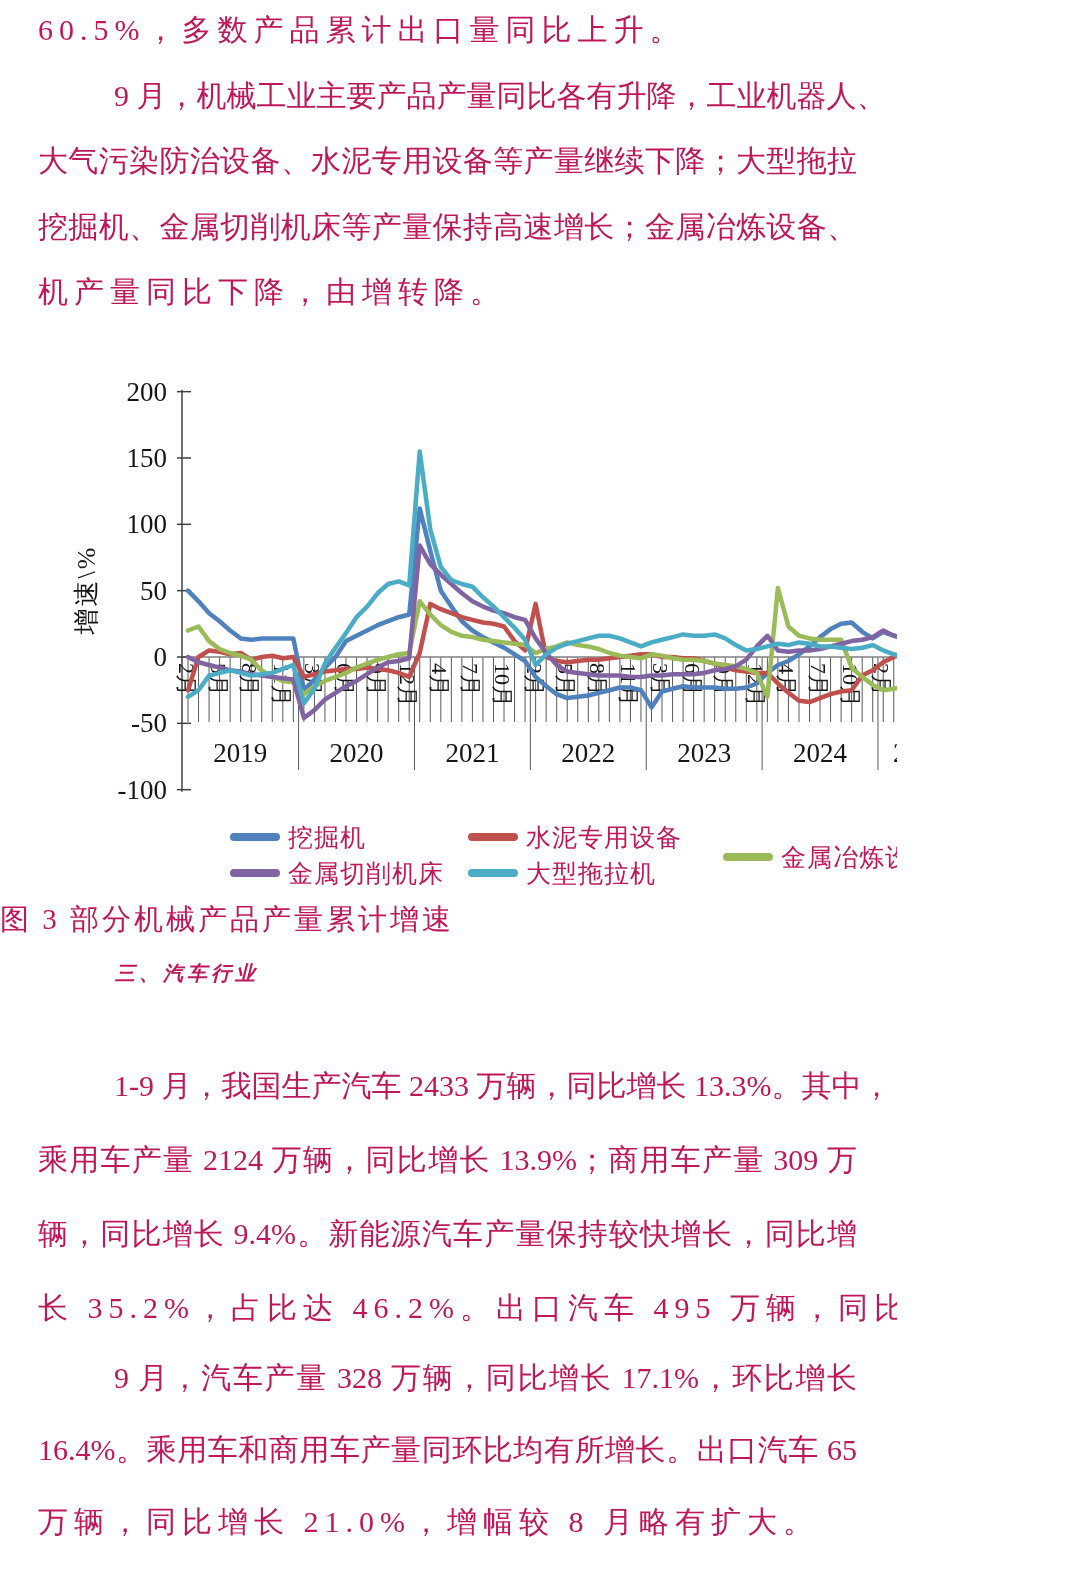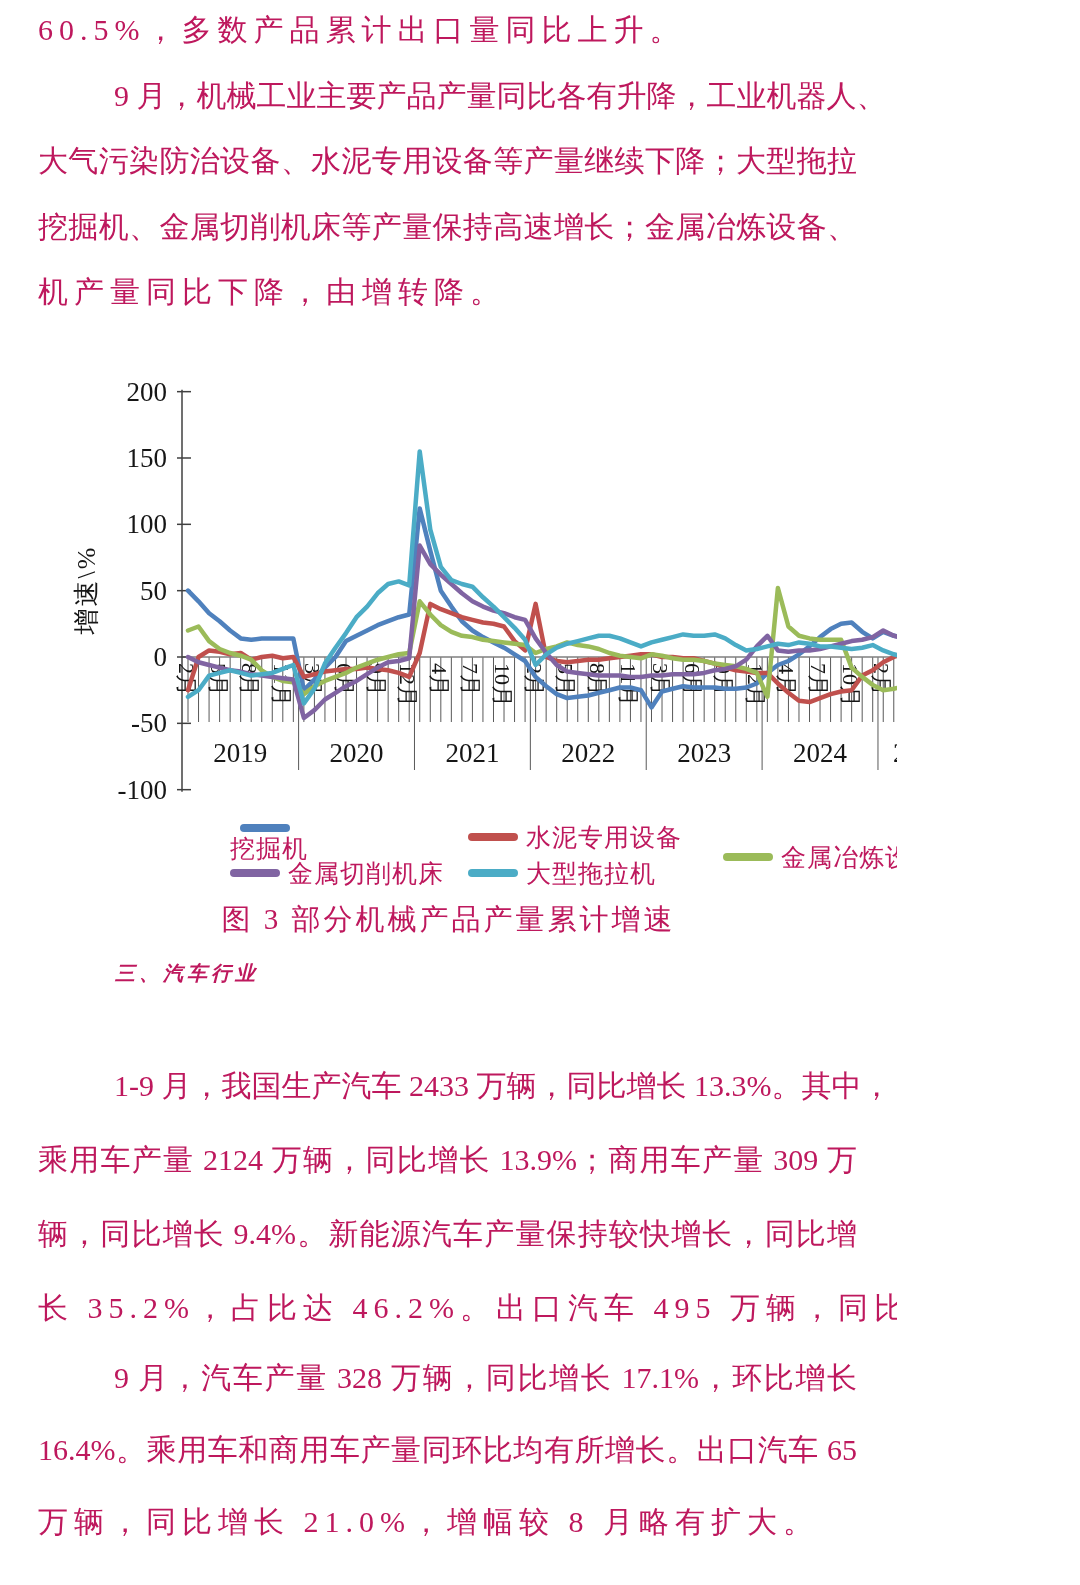--- a/index.html
+++ b/index.html
@@ -13,21 +13,21 @@
   #intro .tline{line-height:65.5px;}
   #para1{top:1049px;}
   #para1 .tline{line-height:74px;}
   #para2{top:1342px;}
   #para2 .tline{line-height:72px;}
   .heading{position:absolute;left:115px;top:960px;font-size:20px;font-weight:bold;letter-spacing:4px;font-style:italic;}
   #chart-svg{position:absolute;left:60px;top:370px;}
   .legend-item{position:absolute;display:flex;align-items:center;height:26px;}
   .legend-swatch{width:50px;height:8px;border-radius:4px;margin-right:8px;flex:none;}
   .legend-label{font-size:25px;letter-spacing:1px;white-space:nowrap;}
-  .caption{position:absolute;left:0;right:0;top:900px;text-align:center;font-size:29px;letter-spacing:3px;}
+  .caption{position:absolute;left:0;right:0;top:900px;font-size:29px;letter-spacing:3px;}
 </style>
 </head>
 <body>
 
 <div class="sheet">
 
   <div id="intro" class="textblock">
       <div class="tline end">60.5%，多数产品累计出口量同比上升。</div>
       <div class="tline ind">9 月，机械工业主要产品产量同比各有升降，工业机器人、</div>
       <div class="tline">大气污染防治设备、水泥专用设备等产量继续下降；大型拖拉</div>
@@ -167,21 +167,21 @@
       <text transform="translate(845.846 293) rotate(90)" font-size="22" fill="#161616" font-family="&quot;Liberation Serif&quot;,serif">5月</text>
       <text transform="translate(877.4480000000001 293) rotate(90)" font-size="22" fill="#161616" font-family="&quot;Liberation Serif&quot;,serif">8月</text>
       <polyline points="128.0,220.7 138.5,231.3 149.1,243.2 159.6,251.2 170.1,260.5 180.7,268.4 191.2,269.8 201.7,268.4 212.3,268.4 222.8,268.4 233.3,268.4 243.9,320.2 254.4,309.6 264.9,297.6 275.5,287.0 286.0,271.1 296.5,265.8 307.1,260.5 317.6,255.2 328.1,251.2 338.7,247.2 349.2,244.5 359.7,138.4 370.3,180.9 380.8,220.7 391.4,236.6 401.9,251.2 412.4,260.5 423.0,267.1 433.5,272.4 444.0,277.7 454.6,284.3 465.1,291.0 475.6,306.9 486.2,316.2 496.7,324.1 507.2,328.1 517.8,326.8 528.3,325.5 538.8,322.8 549.4,320.2 559.9,317.5 570.4,317.5 581.0,320.2 591.5,337.4 602.0,321.5 612.6,318.8 623.1,316.2 633.6,317.5 644.2,317.5 654.7,317.5 665.2,318.8 675.8,318.8 686.3,317.5 696.8,313.5 707.4,302.9 717.9,295.0 728.4,291.0 739.0,284.3 749.5,276.4 760.0,267.1 770.6,259.1 781.1,253.8 791.6,252.5 802.2,261.8 812.7,268.4 823.2,261.8 833.8,265.8 844.3,267.1 854.8,268.4 865.4,269.8 875.9,269.8 886.4,268.4 897.0,267.1" fill="none" stroke="#4F81BD" stroke-width="4.5" stroke-linejoin="round" stroke-linecap="round"></polyline>
       <polyline points="128.0,320.2 138.5,287.0 149.1,280.4 159.6,281.7 170.1,284.3 180.7,283.0 191.2,289.7 201.7,287.0 212.3,285.7 222.8,288.3 233.3,287.0 243.9,306.9 254.4,304.2 264.9,301.6 275.5,300.3 286.0,298.9 296.5,298.9 307.1,297.6 317.6,298.9 328.1,300.3 338.7,302.9 349.2,306.9 359.7,283.0 370.3,233.9 380.8,239.2 391.4,243.2 401.9,247.2 412.4,249.9 423.0,252.5 433.5,253.8 444.0,256.5 454.6,271.1 465.1,280.4 475.6,233.9 486.2,287.0 496.7,291.0 507.2,292.3 517.8,291.0 528.3,289.7 538.8,289.7 549.4,288.3 559.9,287.0 570.4,285.7 581.0,284.3 591.5,284.3 602.0,287.0 612.6,287.0 623.1,288.3 633.6,288.3 644.2,291.0 654.7,293.6 665.2,297.6 675.8,300.3 686.3,301.6 696.8,302.9 707.4,302.9 717.9,313.5 728.4,322.8 739.0,330.8 749.5,332.1 760.0,328.1 770.6,324.1 781.1,321.5 791.6,320.2 802.2,305.6 812.7,300.3 823.2,292.3 833.8,287.0 844.3,283.0 854.8,279.0 865.4,284.3 875.9,281.7 886.4,289.7 897.0,292.3" fill="none" stroke="#C0504D" stroke-width="4.5" stroke-linejoin="round" stroke-linecap="round"></polyline>
       <polyline points="128.0,260.5 138.5,256.5 149.1,271.1 159.6,279.0 170.1,283.0 180.7,285.7 191.2,289.7 201.7,300.3 212.3,306.9 222.8,310.9 233.3,312.2 243.9,324.1 254.4,316.2 264.9,310.9 275.5,306.9 286.0,302.9 296.5,297.6 307.1,293.6 317.6,289.7 328.1,287.0 338.7,284.3 349.2,283.0 359.7,231.3 370.3,244.5 380.8,255.2 391.4,261.8 401.9,265.8 412.4,267.1 423.0,269.8 433.5,271.1 444.0,272.4 454.6,273.7 465.1,275.1 475.6,283.0 486.2,279.0 496.7,276.4 507.2,272.4 517.8,275.1 528.3,276.4 538.8,279.0 549.4,283.0 559.9,285.7 570.4,287.0 581.0,288.3 591.5,284.3 602.0,285.7 612.6,288.3 623.1,289.7 633.6,289.7 644.2,291.0 654.7,293.6 665.2,295.0 675.8,296.3 686.3,298.9 696.8,302.9 707.4,326.8 717.9,218.0 728.4,256.5 739.0,265.8 749.5,268.4 760.0,269.8 770.6,269.8 781.1,269.8 791.6,297.6 802.2,306.9 812.7,314.9 823.2,320.2 833.8,318.8 844.3,316.2 854.8,313.5 865.4,309.6 875.9,309.6 886.4,308.2 897.0,306.9" fill="none" stroke="#9BBB59" stroke-width="4.5" stroke-linejoin="round" stroke-linecap="round"></polyline>
       <polyline points="128.0,287.0 138.5,292.3 149.1,295.0 159.6,297.6 170.1,300.3 180.7,301.6 191.2,304.2 201.7,305.6 212.3,306.9 222.8,308.2 233.3,309.6 243.9,348.0 254.4,340.1 264.9,329.5 275.5,322.8 286.0,316.2 296.5,310.9 307.1,304.2 317.6,297.6 328.1,292.3 338.7,291.0 349.2,288.3 359.7,175.6 370.3,194.1 380.8,204.7 391.4,214.0 401.9,223.3 412.4,231.3 423.0,236.6 433.5,240.6 444.0,243.2 454.6,247.2 465.1,249.9 475.6,268.4 486.2,283.0 496.7,295.0 507.2,301.6 517.8,302.9 528.3,304.2 538.8,305.6 549.4,305.6 559.9,305.6 570.4,306.9 581.0,306.9 591.5,305.6 602.0,305.6 612.6,304.2 623.1,304.2 633.6,304.2 644.2,302.9 654.7,300.3 665.2,298.9 675.8,296.3 686.3,289.7 696.8,276.4 707.4,265.8 717.9,280.4 728.4,281.7 739.0,280.4 749.5,280.4 760.0,279.0 770.6,276.4 781.1,273.7 791.6,271.1 802.2,269.8 812.7,267.1 823.2,260.5 833.8,265.8 844.3,268.4 854.8,269.8 865.4,269.8 875.9,268.4 886.4,267.1 897.0,267.1" fill="none" stroke="#8064A2" stroke-width="4.5" stroke-linejoin="round" stroke-linecap="round"></polyline>
       <polyline points="128.0,326.8 138.5,320.2 149.1,305.6 159.6,302.9 170.1,300.3 180.7,302.9 191.2,305.6 201.7,304.2 212.3,302.9 222.8,298.9 233.3,295.0 243.9,333.4 254.4,318.8 264.9,293.6 275.5,277.7 286.0,263.1 296.5,247.2 307.1,236.6 317.6,223.3 328.1,214.0 338.7,211.4 349.2,215.4 359.7,81.4 370.3,159.6 380.8,196.8 391.4,210.1 401.9,214.0 412.4,216.7 423.0,227.3 433.5,236.6 444.0,247.2 454.6,257.8 465.1,269.8 475.6,295.0 486.2,284.3 496.7,277.7 507.2,273.7 517.8,271.1 528.3,268.4 538.8,265.8 549.4,265.8 559.9,268.4 570.4,272.4 581.0,276.4 591.5,272.4 602.0,269.8 612.6,267.1 623.1,264.4 633.6,265.8 644.2,265.8 654.7,264.4 665.2,268.4 675.8,275.1 686.3,280.4 696.8,279.0 707.4,276.4 717.9,273.7 728.4,275.1 739.0,272.4 749.5,273.7 760.0,276.4 770.6,276.4 781.1,277.7 791.6,279.0 802.2,277.7 812.7,275.1 823.2,280.4 833.8,284.3 844.3,287.0 854.8,292.3 865.4,295.0 875.9,296.3 886.4,293.6 897.0,291.0" fill="none" stroke="#4BACC6" stroke-width="4.5" stroke-linejoin="round" stroke-linecap="round"></polyline>
     </svg>
 
   <div id="legend">
-      <div class="legend-item" style="left: 230px; top: 824px; flex-direction: column;">
+      <div class="legend-item" style="left: 230px; top: 824px;">
         <span class="legend-swatch" style="background: rgb(79, 129, 189);"></span>
         <span class="legend-label">挖掘机</span>
       </div>
       <div class="legend-item" style="left: 468px; top: 824px;">
         <span class="legend-swatch" style="background: rgb(192, 80, 77);"></span>
         <span class="legend-label">水泥专用设备</span>
       </div>
       <div class="legend-item" style="left: 723px; top: 824px; margin-top: 20px;">
         <span class="legend-swatch" style="background: rgb(155, 187, 89);"></span>
         <span class="legend-label">金属冶炼设备</span>

